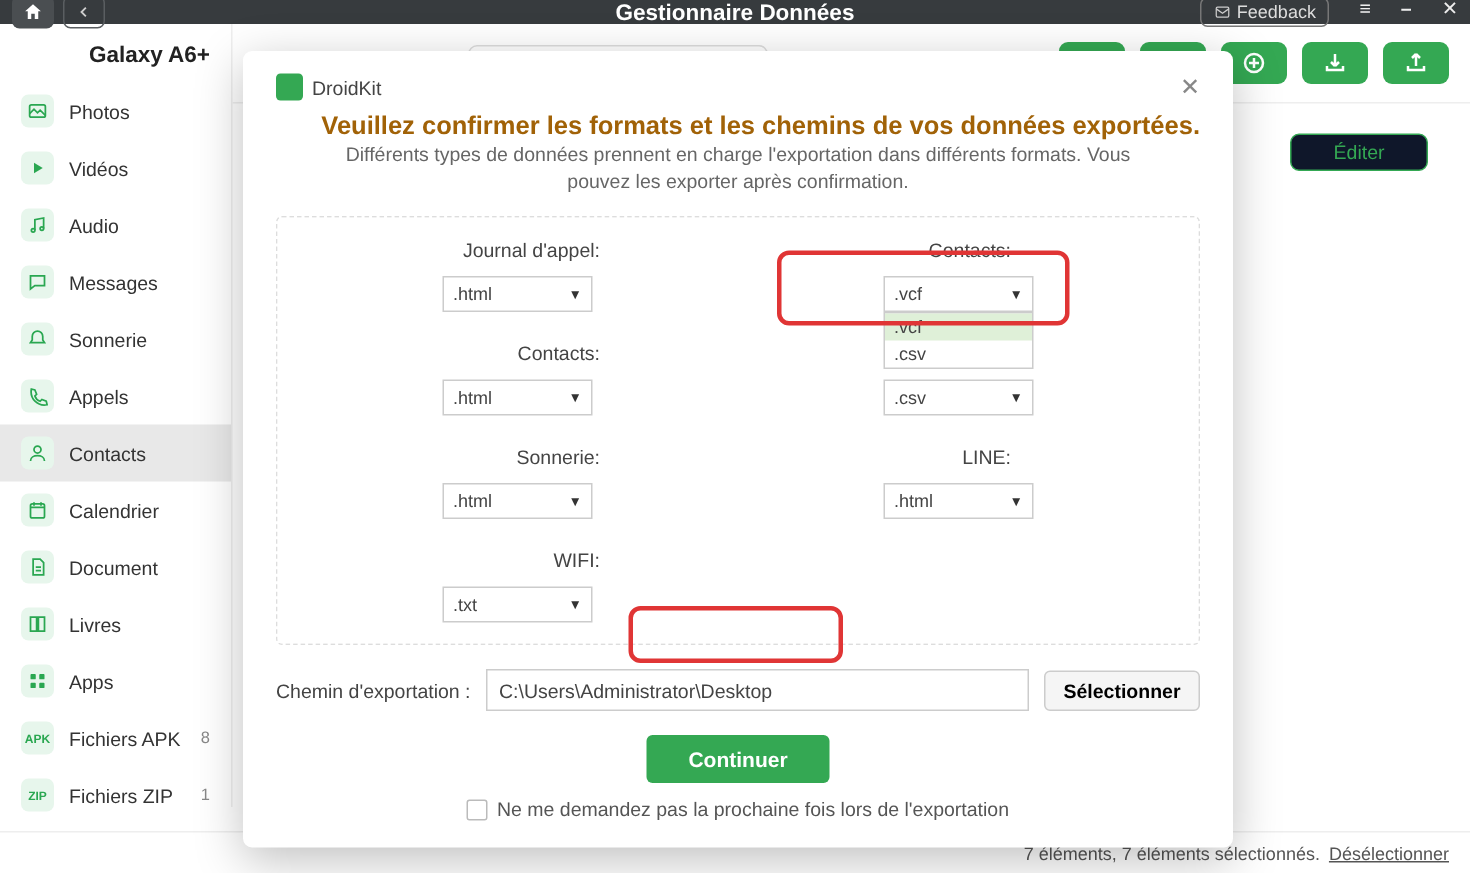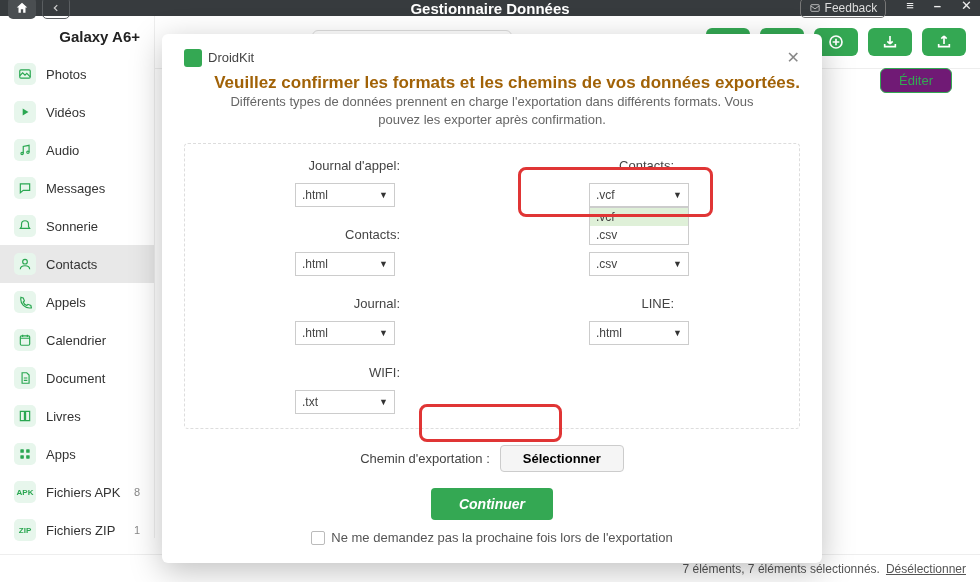--- a/index.html
+++ b/index.html
@@ -25,21 +25,21 @@
 .nav-item .nic { width: 22px; height: 22px; border-radius: 5px; display: flex; align-items: center; justify-content: center; color: #2aa751; font-size: 13px; }
 .nav-item .badge { margin-left: auto; font-size: 11px; color: #888; }
 
 
 .main { flex: 1; position: relative; }
 .toolbar { display: flex; align-items: center; gap: 10px; padding: 12px 14px; border-bottom: 1px solid #eee; }
 .toolbar .lbl { color: #555; margin-right: 20px; }
 .search { display: flex; align-items: center; gap: 6px; border: 1px solid #ddd; border-radius: 6px; padding: 4px 8px; width: 200px; color: #999; }
 .tbtn { width: 44px; height: 28px; border-radius: 6px; background: #34a853; display: flex; align-items: center; justify-content: center; color: #fff; }
 .tbtn svg { stroke: #fff; }
-.edit-btn { position: absolute; right: 28px; top: 52px; border: 1px solid #34a853; color: #34a853; padding: 4px 18px; border-radius: 6px; background: #701a75; }
+.edit-btn { position: absolute; right: 28px; top: 73px; border: 1px solid #34a853; color: #34a853; padding: 4px 28px; border-radius: 6px; background: #0f172a; }
 
 
 .modal { position: absolute; left: 162px; top: 34px; width: 660px; background: #fff; border-radius: 6px; box-shadow: 0 8px 32px rgba(0,0,0,0.25); padding: 14px 22px 18px; z-index: 10; }
 .modal-head { display: flex; align-items: center; margin-bottom: 6px; }
 .modal-head .logo { width: 18px; height: 18px; background: #34a853; border-radius: 3px; margin-right: 6px; }
 .modal-head .name { font-size: 13px; color: #444; }
 .modal-head .close { margin-left: auto; color: #888; font-size: 16px; cursor: pointer; }
 .modal h2 { text-align: right; font-size: 17px; color: #a16207; margin: 6px 0 0; }
 .modal .sub { text-align: center; color: #666; font-size: 13px; line-height: 1.4; margin-bottom: 14px; padding: 0 30px; }
 .formats { border: 1px dashed #ddd; border-radius: 4px; padding: 14px 28px; display: grid; grid-template-columns: 1fr 1fr; row-gap: 20px; column-gap: 30px; }
@@ -51,22 +51,22 @@
 .dropdown { position: absolute; left: -1px; top: 23px; width: 100px; border: 1px solid #ccc; background: #fff; z-index: 20; }
 .dropdown div { padding: 2px 6px; font-size: 12px; }
 .dropdown .sel { background: #dff0d8; }
 
 .redbox1 { position: absolute; border: 3px solid #e03535; border-radius: 8px; left: 518px; top: 167px; width: 195px; height: 50px; z-index: 30; pointer-events: none; }
 .redbox2 { position: absolute; border: 3px solid #e03535; border-radius: 8px; left: 419px; top: 404px; width: 143px; height: 38px; z-index: 30; pointer-events: none; }
 
 .exportrow { display: flex; align-items: center; gap: 10px; margin-top: 16px; justify-content: center; }
 .exportrow label { color: #444; }
 .pathbox { flex: 1; border: 1px solid #ccc; height: 28px; display: flex; align-items: center; padding: 0 8px; font-size: 13px; color: #444; }
-.selbtn { border: 1px solid #ccc; background: #f5f5f5; padding: 5px 22px; border-radius: 4px; font-weight: 600; font-size: 13px; }
-.continue { display: block; margin: 16px auto 10px; background: #34a853; color: #fff; border: none; padding: 8px 28px; border-radius: 4px; font-weight: 600; font-size: 14px; font-style: italic; }
+.selbtn { border: 1px solid #ccc; background: #f5f5f5; padding: 5px 12px; border-radius: 4px; font-weight: 600; font-size: 13px; }
+.continue { display: block; margin: 16px auto 10px; background: #34a853; color: #fff; border: none; padding: 8px 28px; border-radius: 4px; font-weight: 600; font-size: 14px; }
 .dontask { display: flex; align-items: center; justify-content: center; gap: 6px; color: #555; font-size: 13px; }
 .dontask .cb { width: 14px; height: 14px; border: 1px solid #bbb; border-radius: 2px; }
 
 .statusbar { position: absolute; bottom: 0; left: 0; right: 0; height: 28px; border-top: 1px solid #eee; display: flex; align-items: center; justify-content: flex-end; padding: 0 14px; gap: 6px; color: #555; font-size: 12px; }
 .statusbar a { color: #555; text-decoration: underline; }
 </style>
 </head>
 <body>
 
 <div class="titlebar">
@@ -135,36 +135,36 @@
           <span>Messages</span>
         </div>
         <div class="nav-item">
           <div class="nic" style="background:#e7f6ec">
             <svg width="14" height="14" viewBox="0 0 24 24" fill="none" stroke="#2aa751" stroke-width="2">
               <path d="M12 3a6 6 0 0 1 6 6v4l2 3H4l2-3V9a6 6 0 0 1 6-6z"></path>
             </svg>
           </div>
           <span>Sonnerie</span>
         </div>
+        <div class="nav-item">
+          <div class="nic" style="background:#e7f6ec">
+            <svg width="14" height="14" viewBox="0 0 24 24" fill="none" stroke="#2aa751" stroke-width="2">
+              <path d="M5 4l4 1 2 5-2 2c1 3 3 5 6 6l2-2 5 2 1 4c-11 2-20-7-18-18z"></path>
+            </svg>
+          </div>
+          <span>Appels</span>
+        </div>
         <div class="nav-item selected">
           <div class="nic" style="background:#e7f6ec">
             <svg width="14" height="14" viewBox="0 0 24 24" fill="none" stroke="#2aa751" stroke-width="2">
               <circle cx="12" cy="8" r="4"></circle>
               <path d="M4 21c0-4 4-6 8-6s8 2 8 6"></path>
             </svg>
           </div>
           <span>Contacts</span>
-        </div>
-        <div class="nav-item">
-          <div class="nic" style="background:#e7f6ec">
-            <svg width="14" height="14" viewBox="0 0 24 24" fill="none" stroke="#2aa751" stroke-width="2">
-              <path d="M5 4l4 1 2 5-2 2c1 3 3 5 6 6l2-2 5 2 1 4c-11 2-20-7-18-18z"></path>
-            </svg>
-          </div>
-          <span>Appels</span>
         </div>
         <div class="nav-item">
           <div class="nic" style="background:#e7f6ec">
             <svg width="14" height="14" viewBox="0 0 24 24" fill="none" stroke="#2aa751" stroke-width="2">
               <rect x="4" y="5" width="16" height="16" rx="2"></rect>
               <path d="M4 9h16M8 3v4M16 3v4"></path>
             </svg>
           </div>
           <span>Calendrier</span>
         </div>
@@ -291,21 +291,21 @@
         </div>
     </div>
     <div class="frow">
       <label style="width:70px">Calendrier:</label>
       <div class="fsel">
           <span>.csv</span>
           <span class="car">▼</span>
         </div>
     </div>
     <div class="frow">
-      <label>Journal:</label>
+      <label>Sonnerie:</label>
       <div class="fsel">
           <span>.html</span>
           <span class="car">▼</span>
         </div>
     </div>
     <div class="frow">
       <label style="width:70px">LINE:</label>
       <div class="fsel">
           <span>.html</span>
           <span class="car">▼</span>
@@ -315,20 +315,21 @@
       <label>WIFI:</label>
       <div class="fsel">
           <span>.txt</span>
           <span class="car">▼</span>
         </div>
     </div>
   </div>
 
   <div class="exportrow">
     <label>Chemin d'exportation :</label>
+    <div class="pathbox">C:\Users\Administrator\Desktop</div>
     <div class="selbtn">Sélectionner</div>
   </div>
 
   <button class="continue">Continuer</button>
   <div class="dontask">
     <div class="cb"></div>
     <span>Ne me demandez pas la prochaine fois lors de l'exportation</span>
   </div>
 </div>
 

